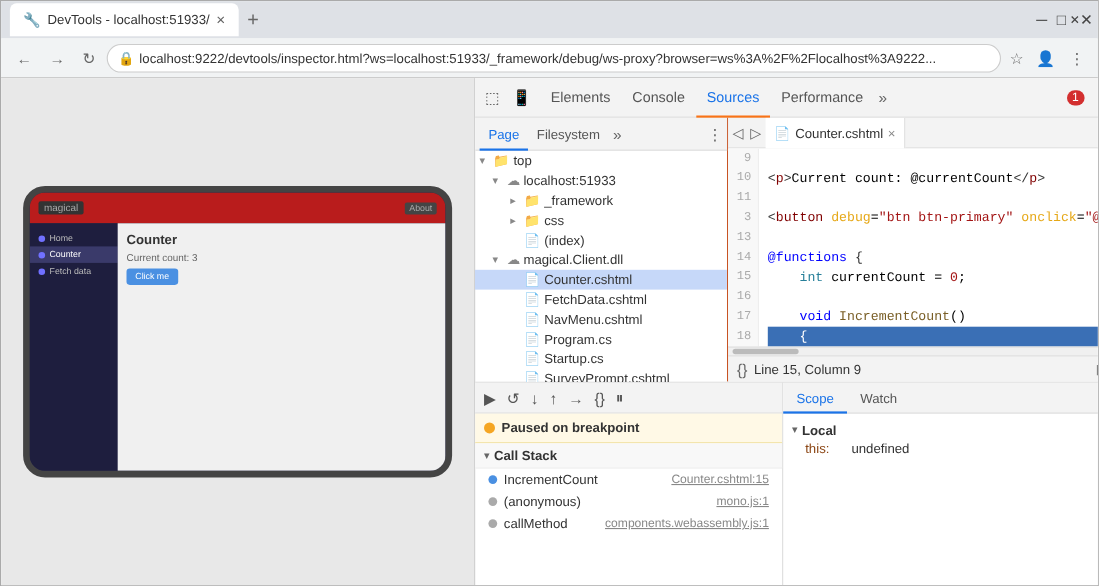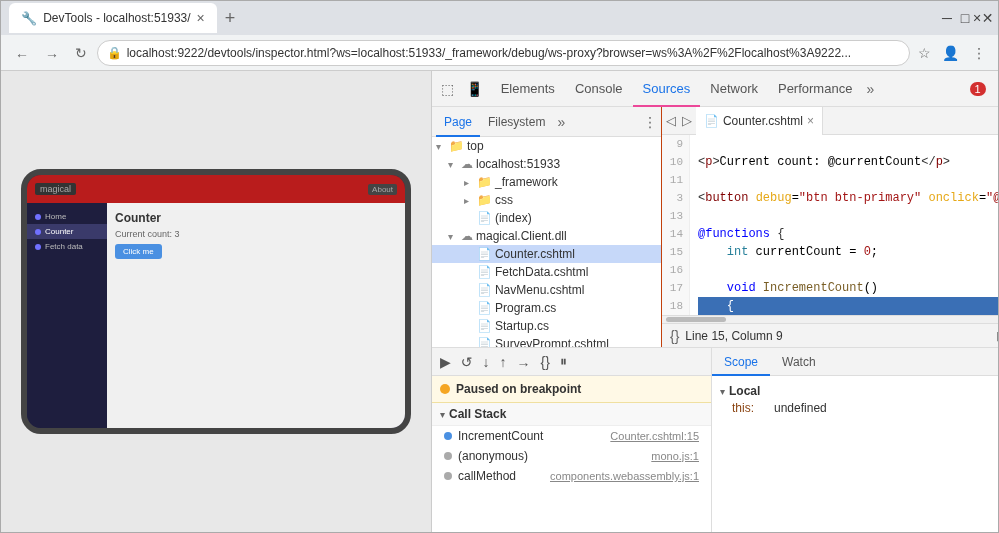--- a/index.html
+++ b/index.html
@@ -46,21 +46,21 @@
     .counter-title { font-size: 12px; font-weight: bold; color: #333; margin-bottom: 4px; }
     .counter-text { font-size: 9px; color: #666; margin-bottom: 4px; }
     .click-btn { background: #4a90e2; color: #fff; border: none; border-radius: 3px; font-size: 8px; padding: 3px 8px; cursor: pointer; }
 
     
     .devtools { flex: 1; display: flex; flex-direction: column; border-left: 1px solid #ccc; background: #fff; }
     .devtools-toolbar { display: flex; align-items: center; background: #f3f3f3; border-bottom: 1px solid #ddd; height: 36px; padding: 0 4px; gap: 2px; }
     .dt-icon-btn { background: none; border: none; font-size: 14px; color: #666; cursor: pointer; padding: 3px 5px; border-radius: 3px; }
     .dt-tabs { display: flex; align-items: center; flex: 1; }
     .dt-tab { padding: 0 10px; height: 36px; line-height: 36px; font-size: 13px; color: #555; cursor: pointer; border-bottom: 2px solid transparent; }
-    .dt-tab.active { color: #1a73e8; border-bottom: 2px solid #ec4899; }
+    .dt-tab.active { color: #1a73e8; border-bottom: 2px solid #f97316; }
     .dt-more { font-size: 14px; color: #666; padding: 0 4px; cursor: pointer; }
     .dt-error-badge { background: #d32f2f; color: #fff; font-size: 11px; padding: 1px 5px; border-radius: 9px; margin-left: 4px; }
     .dt-settings-icon { font-size: 14px; color: #666; cursor: pointer; padding: 3px 5px; }
 
     
     .dt-body { display: flex; flex: 1; overflow: hidden; }
 
     
     .file-panel { width: 230px; min-width: 230px; border-right: 1px solid #c2410c; display: flex; flex-direction: column; }
     .file-panel-tabs { display: flex; align-items: center; border-bottom: 1px solid #ddd; background: #f3f3f3; padding: 0 4px; height: 30px; }
@@ -231,23 +231,20 @@
           <div class="dt-tab">
             <span>Elements</span>
           </div>
           <div class="dt-tab">
             <span>Console</span>
           </div>
           <div class="dt-tab active">
             <span>Sources</span>
           </div>
           <div class="dt-tab">
-            <span>Network</span>
-          </div>
-          <div class="dt-tab">
             <span>Performance</span>
           </div>
           <span class="dt-more">»</span>
         </div>
         <span class="dt-error-badge">1</span>
         <span class="dt-settings-icon">⋮</span>
       </div>
 
       <div class="dt-body">
 

